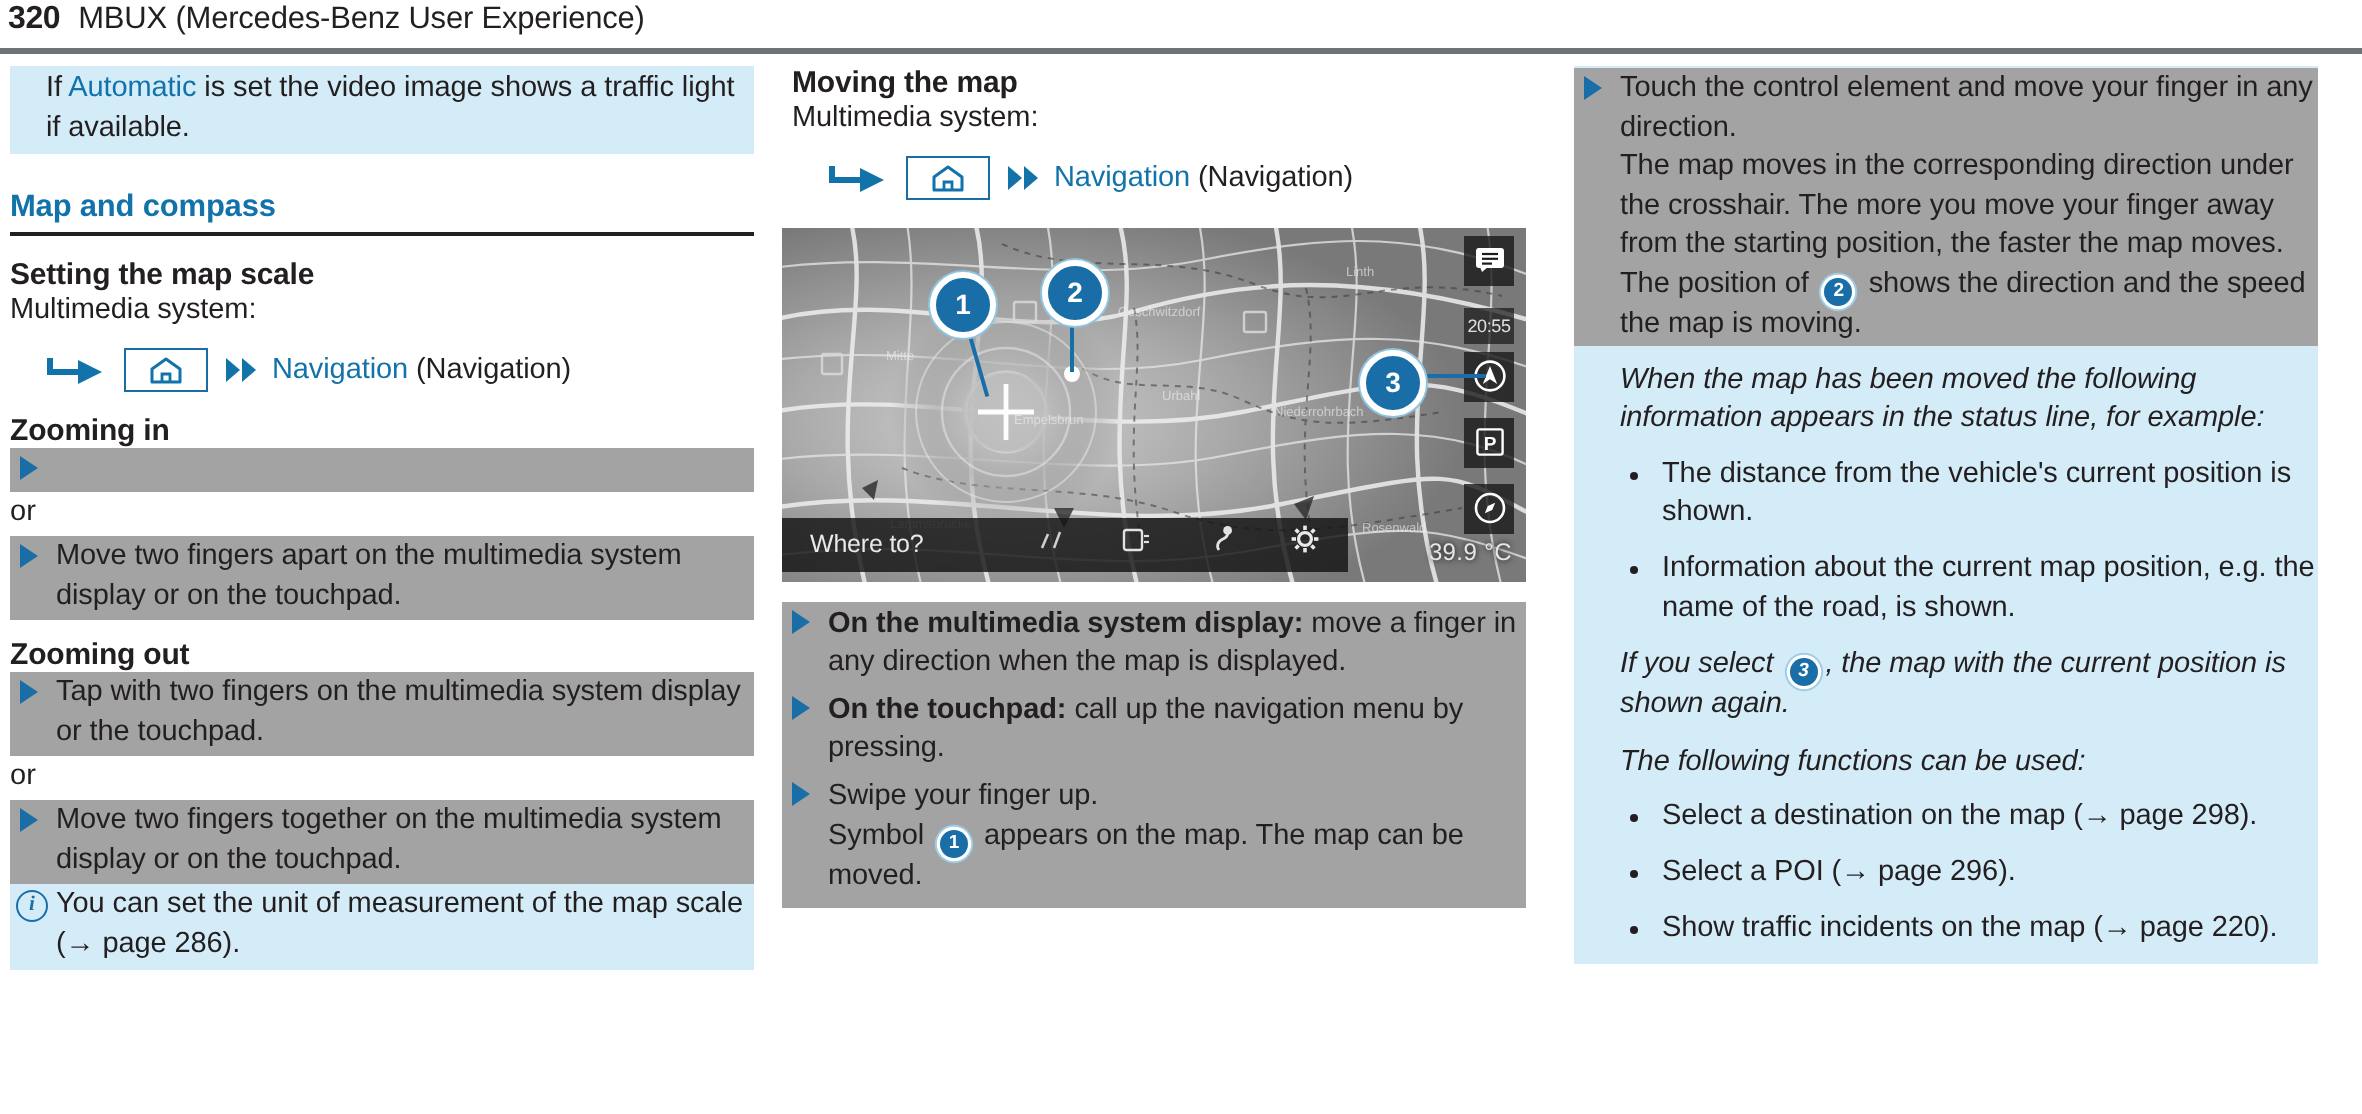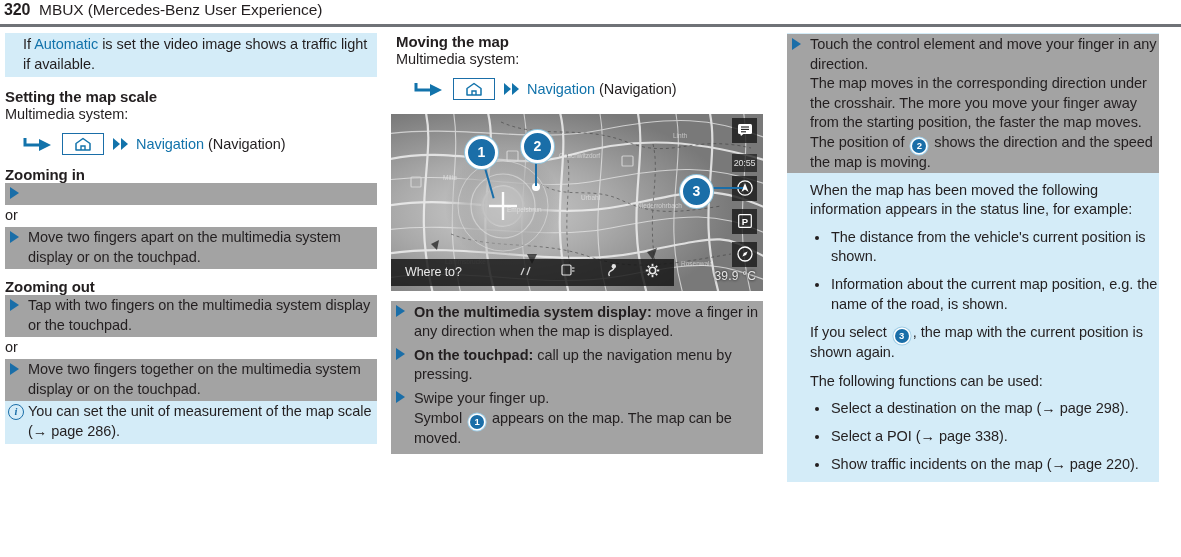--- a/index.html
+++ b/index.html
@@ -75,20 +75,21 @@
     font-size: 14.5px;
     line-height: 19.6px;
     color: #231f20;
     letter-spacing: -0.05px;
   }
   .para-plain {
     padding-left: 23px;
     font-size: 14.5px;
     line-height: 19.6px;
     letter-spacing: -0.05px;
+    font-style: italic;
   }
   .blue-text { color: #1273ab; }
 
   
   .section-head {
     color: #1273ab;
     font-size: 15.5px;
     font-weight: bold;
     letter-spacing: -0.1px;
     padding-bottom: 3px;
@@ -287,20 +288,21 @@
 <div class="header-rule"></div>
 
 <div class="columns">
 
   <div class="col col-1">
 
     <div class="blue-band" style="padding-top:2px;padding-bottom:3px;">
       <div class="para"><span>If </span><span class="blue-text">Automatic</span><span> is set the video image shows a traffic light if available.</span></div>
     </div>
 
+    <div class="section-head">Map and compass</div>
 
     <div class="sub-head">Setting the map scale</div>
     <div class="para">Multimedia system:</div>
 
     <div class="navpath">
       <svg class="hook-arrow" viewBox="0 0 30 18">
         <path d="M2 3 L2 10 L18 10" stroke="#1273ab" stroke-width="3" fill="none"></path>
         <polygon points="16,4 28,10 16,16" fill="#1273ab"></polygon>
       </svg>
       <span class="home-box">
@@ -580,18 +582,18 @@
       <div class="para-plain" style="margin-top:8px;">When the map has been moved the following information appears in the status line, for example:</div>
 
       <div class="bul">The distance from the vehicle's current position is shown.</div>
       <div class="bul">Information about the current map position, e.g. the name of the road, is shown.</div>
 
       <div class="para-plain" style="margin-top:9px;"><span>If you select </span><span class="tok">3</span><span>, the map with the current position is shown again.</span></div>
 
       <div class="para-plain" style="margin-top:9px;">The following functions can be used:</div>
 
       <div class="bul">Select a destination on the map (→ page 298).</div>
-      <div class="bul">Select a POI (→ page 338).</div>
+      <div class="bul">Select a POI (→ page 296).</div>
       <div class="bul">Show traffic incidents on the map (→ page 220).</div>
     </div>
   </div>
 
 </div>
 
 </body></html>

